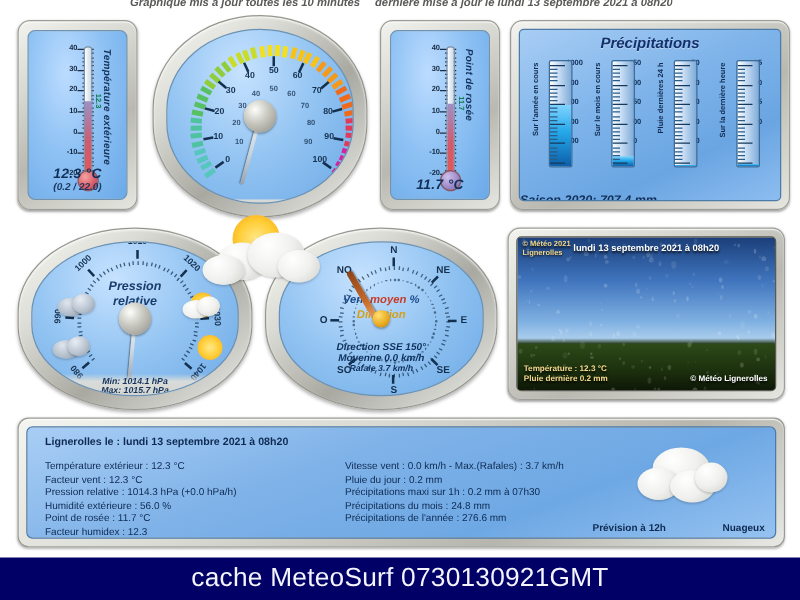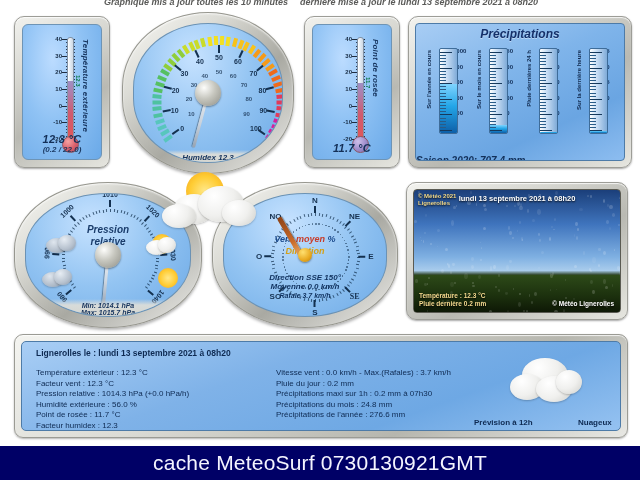--- a/index.html
+++ b/index.html
@@ -405,21 +405,20 @@
           <div class="scale-num" style="font-size: 6px; opacity: 0.8; transform: translate(-50%, -50%); left: 70.8004px; top: 51.5733px;">40</div>
           <div class="scale-num" style="font-size: 6px; opacity: 0.8; transform: translate(-50%, -50%); left: 85px; top: 48px;">50</div>
           <div class="scale-num" style="font-size: 6px; opacity: 0.8; transform: translate(-50%, -50%); left: 99.1996px; top: 51.5733px;">60</div>
           <div class="scale-num" style="font-size: 6px; opacity: 0.8; transform: translate(-50%, -50%); left: 110.017px; top: 61.4419px;">70</div>
           <div class="scale-num" style="font-size: 6px; opacity: 0.8; transform: translate(-50%, -50%); left: 114.874px; top: 75.255px;">80</div>
           <div class="scale-num" style="font-size: 6px; opacity: 0.8; transform: translate(-50%, -50%); left: 112.615px; top: 89.7219px;">90</div>
         </div>
       <div class="needle" id="humidity-needle" style="width: 62px; margin-top: -1.5px; margin-left: -6px; transform: rotate(105deg);"></div>
       <div class="hub"></div>
       <div class="dial-readout">
-        <span class="r2">Humidex 12.3</span>
       </div>
     </div>
   </div>
 
   <div class="bezel thermo-panel" style="left:304px; top:16px;">
     <div class="bezel-inner">
       <div class="thermo-stage">
         <div class="thermo-ticks" id="thermo2-ticks">
             <div class="tk major" style="top: 4px;"></div>
             <div class="tk-lab" style="top: 4px;">40</div>
@@ -752,21 +751,21 @@
 
   <div class="dial-panel" style="left:212px; top:182px; width:186px; height:146px;">
     <div class="dial-face">
       <div class="dial-ticks" id="wind-ticks">
           <div class="scale-num" style="font-size: 8px; transform: translate(-50%, -50%); left: 91px; top: 6px;">N</div>
           <div style="position: absolute; width: 1.5px; height: 7px; background: rgb(19, 48, 79); margin: -3px 0px 0px -1px; transform: rotate(0deg); left: 91px; top: 15px;"></div>
           <div class="scale-num" style="font-size: 8px; transform: translate(-50%, -50%); left: 130.598px; top: 22.402px;">NE</div>
           <div style="position: absolute; width: 1.5px; height: 7px; background: rgb(19, 48, 79); margin: -3px 0px 0px -1px; transform: rotate(45deg); left: 124.234px; top: 28.766px;"></div>
           <div class="scale-num" style="font-size: 8px; transform: translate(-50%, -50%); left: 147px; top: 62px;">E</div>
           <div style="position: absolute; width: 1.5px; height: 7px; background: rgb(19, 48, 79); margin: -3px 0px 0px -1px; transform: rotate(90deg); left: 138px; top: 62px;"></div>
-          <div class="scale-num" style="font-size: 8px; transform: translate(-50%, -50%); left: 130.598px; top: 101.598px; font-family: Liberation Serif, serif;">SE</div>
+          <div class="scale-num" style="font-size: 8px; transform: translate(-50%, -50%); left: 130.598px; top: 101.598px;">SE</div>
           <div style="position: absolute; width: 1.5px; height: 7px; background: rgb(19, 48, 79); margin: -3px 0px 0px -1px; transform: rotate(135deg); left: 124.234px; top: 95.234px;"></div>
           <div class="scale-num" style="font-size: 8px; transform: translate(-50%, -50%); left: 91px; top: 118px;">S</div>
           <div style="position: absolute; width: 1.5px; height: 7px; background: rgb(19, 48, 79); margin: -3px 0px 0px -1px; transform: rotate(180deg); left: 91px; top: 109px;"></div>
           <div class="scale-num" style="font-size: 8px; transform: translate(-50%, -50%); left: 51.402px; top: 101.598px;">SO</div>
           <div style="position: absolute; width: 1.5px; height: 7px; background: rgb(19, 48, 79); margin: -3px 0px 0px -1px; transform: rotate(225deg); left: 57.766px; top: 95.234px;"></div>
           <div class="scale-num" style="font-size: 8px; transform: translate(-50%, -50%); left: 35px; top: 62px;">O</div>
           <div style="position: absolute; width: 1.5px; height: 7px; background: rgb(19, 48, 79); margin: -3px 0px 0px -1px; transform: rotate(270deg); left: 44px; top: 62px;"></div>
           <div class="scale-num" style="font-size: 8px; transform: translate(-50%, -50%); left: 51.402px; top: 22.402px;">NO</div>
           <div style="position: absolute; width: 1.5px; height: 7px; background: rgb(19, 48, 79); margin: -3px 0px 0px -1px; transform: rotate(315deg); left: 57.766px; top: 28.766px;"></div>
           <div style="position: absolute; width: 1px; height: 3px; background: rgba(15, 45, 75, 0.7); transform: rotate(0deg); left: 91px; top: 19px;"></div>

